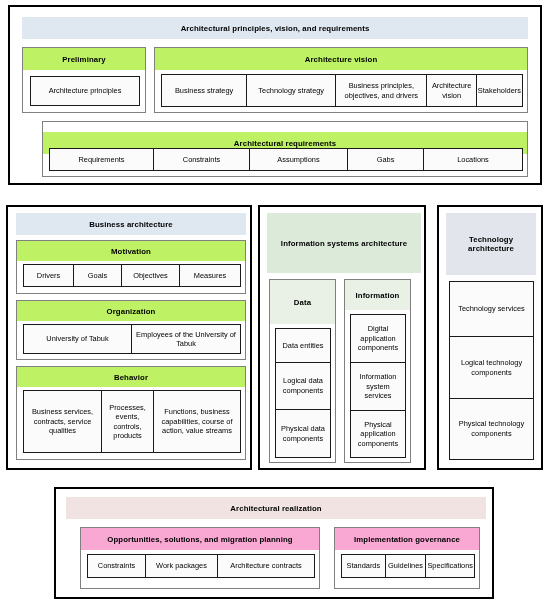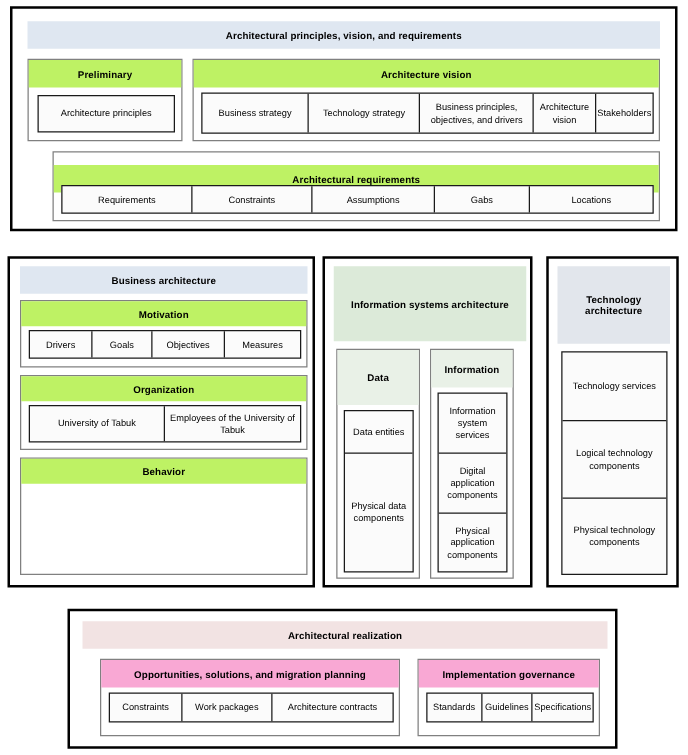--- a/index.html
+++ b/index.html
@@ -217,39 +217,45 @@
     <div class="inner" id="organization-panel">
       <div class="hdr hdr-blue2" id="organization-title">Organization</div>
       <div class="leafrow" id="organization-row">
         <div class="cell" style="width:108px;">University of Tabuk</div>
         <div class="cell" style="flex:1;">Employees of the University of Tabuk</div>
       </div>
     </div>
 
     <div class="inner" id="behavior-panel">
       <div class="hdr hdr-blue2" id="behavior-title">Behavior</div>
+      <div class="leafrow" id="behavior-row">
+        <div class="cell" style="width:78px;">Business services, contracts, service qualities</div>
+        <div class="cell" style="width:52px;">Processes, events, controls, products</div>
+        <div class="cell" style="flex:1;">Functions, business capabilities, course of action, value streams</div>
+      </div>
     </div>
   </div>
 
   <div class="panel" id="is-panel">
     <div class="hdr hdr-green" id="is-title">Information systems architecture</div>
 
     <div class="inner" id="data-panel">
       <div class="hdr hdr-green2" id="data-title">Data</div>
       <div class="leafcol" id="data-col">
         <div class="cell" style="height:34px;">Data entities</div>
+        <div class="cell" style="height:47px;">Logical data components</div>
         <div class="cell" style="flex:1;">Physical data components</div>
       </div>
     </div>
 
     <div class="inner" id="app-panel">
       <div class="hdr hdr-green2" id="app-title">Information</div>
       <div class="leafcol" id="app-col">
+        <div class="cell" style="height:48px;">Digital application components</div>
         <div class="cell" style="height:48px;">Information system services</div>
-        <div class="cell" style="height:48px;">Digital application components</div>
         <div class="cell" style="flex:1;">Physical application components</div>
       </div>
     </div>
   </div>
 
   <div class="panel" id="tech-panel">
     <div class="hdr hdr-gray" id="tech-title">Technology architecture</div>
     <div class="leafcol" id="tech-col">
       <div class="cell" style="height:55px;">Technology services</div>
       <div class="cell" style="height:62px;">Logical technology components</div>

